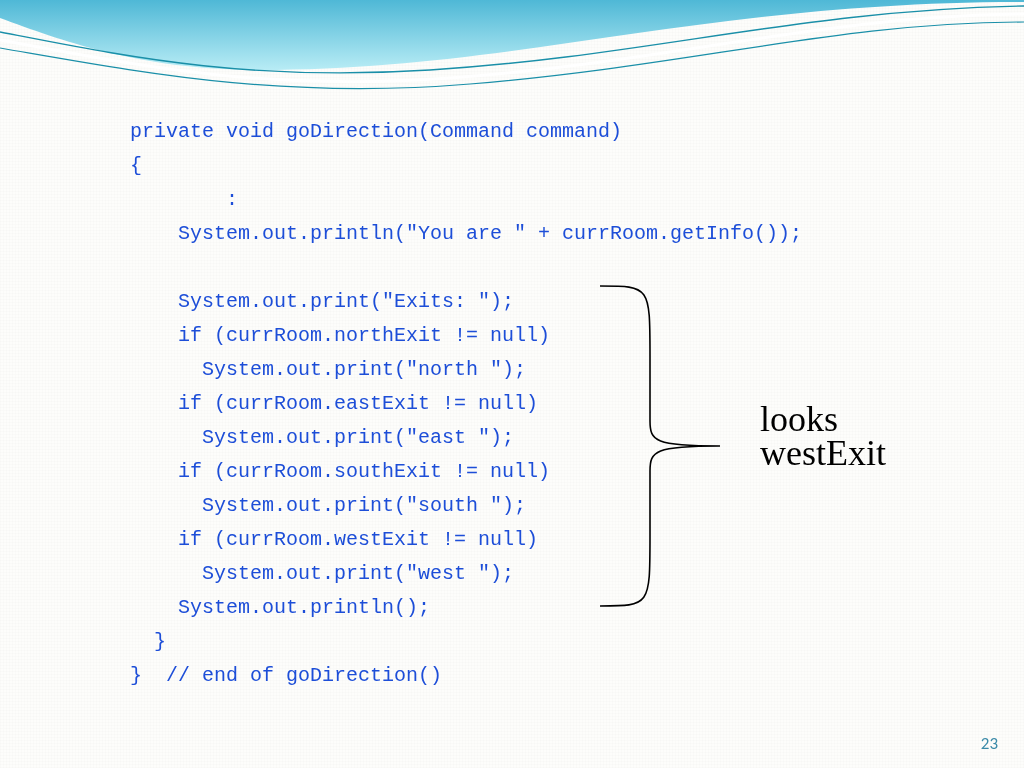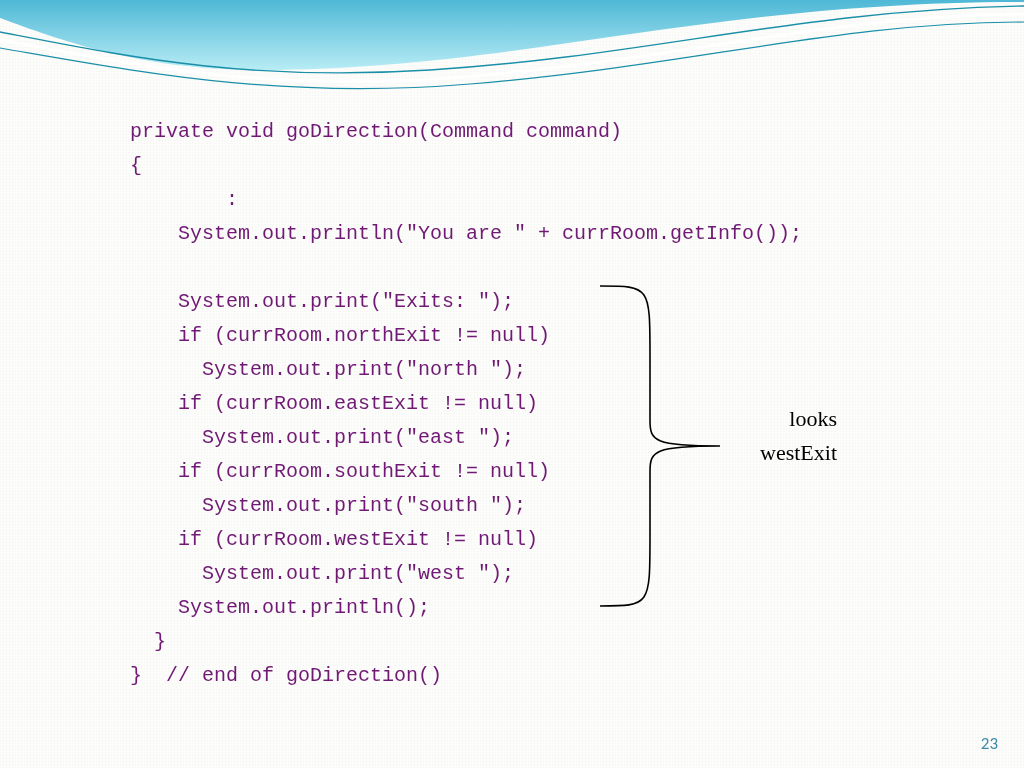--- a/index.html
+++ b/index.html
@@ -21,32 +21,31 @@
     height: 140px;
     pointer-events: none;
   }
   .code-block {
     position: absolute;
     top: 115px;
     left: 130px;
     font-family: "Courier New", Courier, monospace;
     font-size: 20px;
     line-height: 34px;
-    color: #701a75;
+    color: #1d4ed8;
     white-space: pre;
   }
   .annotation {
     position: absolute;
     left: 760px;
     top: 402px;
     font-family: "Times New Roman", Times, serif;
-    font-size: 22px;
+    font-size: 36px;
     color: #000;
     line-height: 34px;
-    text-align: right;
   }
   .brace-svg {
     position: absolute;
     left: 590px;
     top: 276px;
     width: 160px;
     height: 340px;
     pointer-events: none;
   }
   .page-number {

